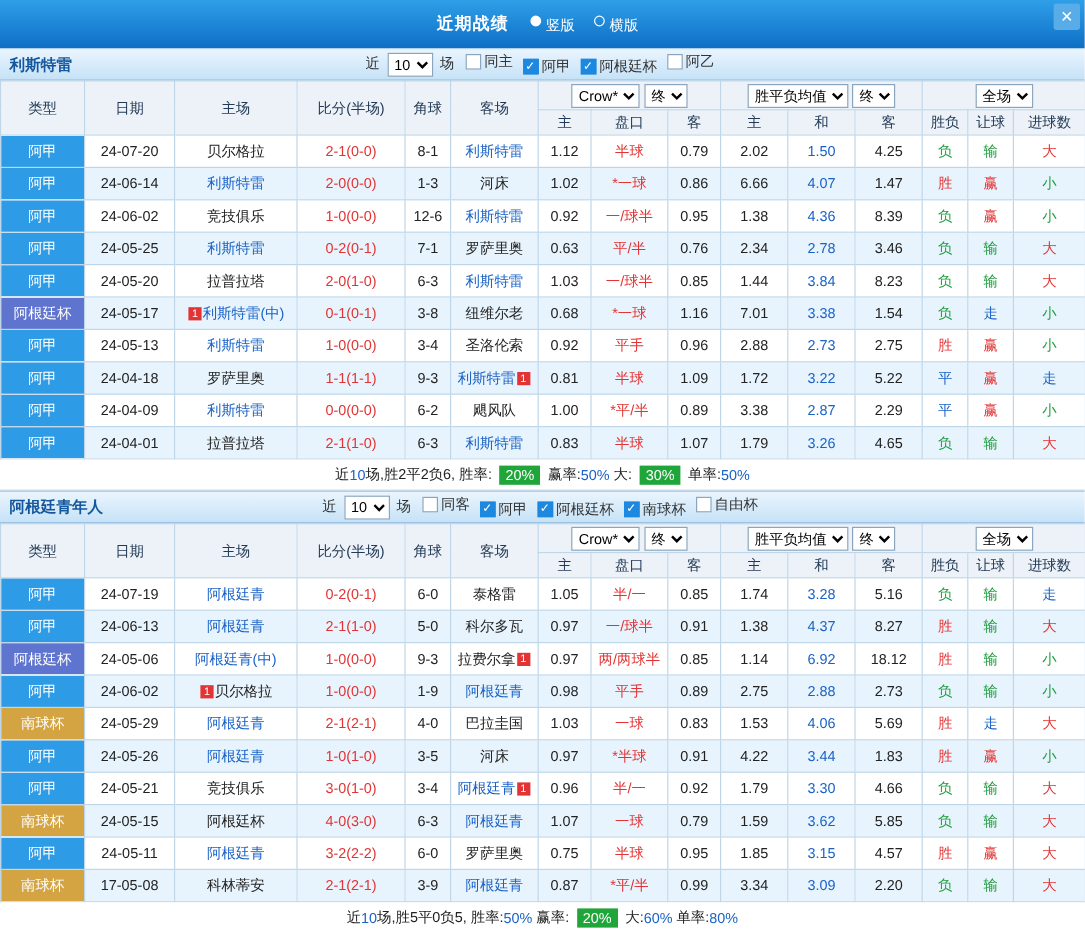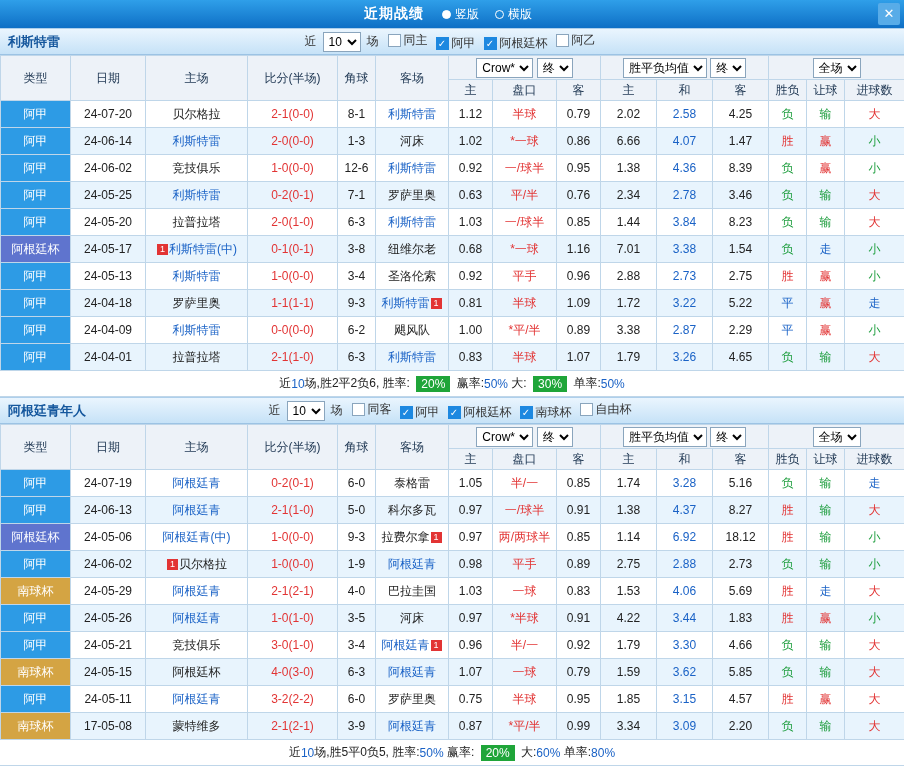--- a/index.html
+++ b/index.html
@@ -5,26 +5,26 @@
   * { box-sizing: border-box; }
   html,body { margin:0; padding:0; }
   body {
     width:904px; background:#fff; color:#222;
     font-family:"Liberation Sans", sans-serif; font-size:12px;
   }
   .app { width:904px; }
 
   
   .topbar {
-    height:28px; display:flex; align-items:center; justify-content:center;
+    height:40px; display:flex; align-items:center; justify-content:center;
     position:relative; color:#fff;
     background:linear-gradient(var(--topbar_from), var(--topbar_to));
   }
   .page-title { font-weight:bold; font-size:14px; letter-spacing:1px; margin-right:10px; }
-  .radio { display:inline-flex; align-items:center; gap:4px; margin:0 8px; cursor:pointer; color:#fff; }
+  .radio { display:inline-flex; gap:4px; margin:0 8px; cursor:pointer; color:#fff; }
   .rdot { width:9px; height:9px; border:1px solid #fff; border-radius:50%; background:transparent; display:inline-block; }
   .rdot.sel { background:#fff; }
   .close-btn {
     position:absolute; right:4px; top:3px; width:22px; height:22px;
     background:#58ace8; color:#fff; text-align:center; line-height:21px;
     font-size:13px; border-radius:2px; cursor:pointer;
   }
 
   
   .section-bar {
@@ -178,21 +178,21 @@
             <td class="type t-league">阿甲</td>
             <td>24-07-20</td>
             <td><span>贝尔格拉</span></td>
             <td class="score">2-1(0-0)</td>
             <td>8-1</td>
             <td><span class="hl">利斯特雷</span></td>
             <td>1.12</td>
             <td class="hcp">半球</td>
             <td>0.79</td>
             <td>2.02</td>
-            <td class="mid">2.58</td>
+            <td class="mid">1.50</td>
             <td>4.25</td>
             <td class="res r-green">负</td>
             <td class="res r-green">输</td>
             <td class="res r-red">大</td>
           </tr>
           <tr>
             <td class="type t-league">阿甲</td>
             <td>24-06-14</td>
             <td><span class="hl">利斯特雷</span></td>
             <td class="score">2-0(0-0)</td>
@@ -586,21 +586,21 @@
             <td>1.85</td>
             <td class="mid">3.15</td>
             <td>4.57</td>
             <td class="res r-red">胜</td>
             <td class="res r-red">赢</td>
             <td class="res r-red">大</td>
           </tr>
           <tr>
             <td class="type t-south">南球杯</td>
             <td>17-05-08</td>
-            <td><span>蒙特维多</span></td>
+            <td><span>科林蒂安</span></td>
             <td class="score">2-1(2-1)</td>
             <td>3-9</td>
             <td><span class="hl">阿根廷青</span></td>
             <td>0.87</td>
             <td class="hcp">*平/半</td>
             <td>0.99</td>
             <td>3.34</td>
             <td class="mid">3.09</td>
             <td>2.20</td>
             <td class="res r-green">负</td>

